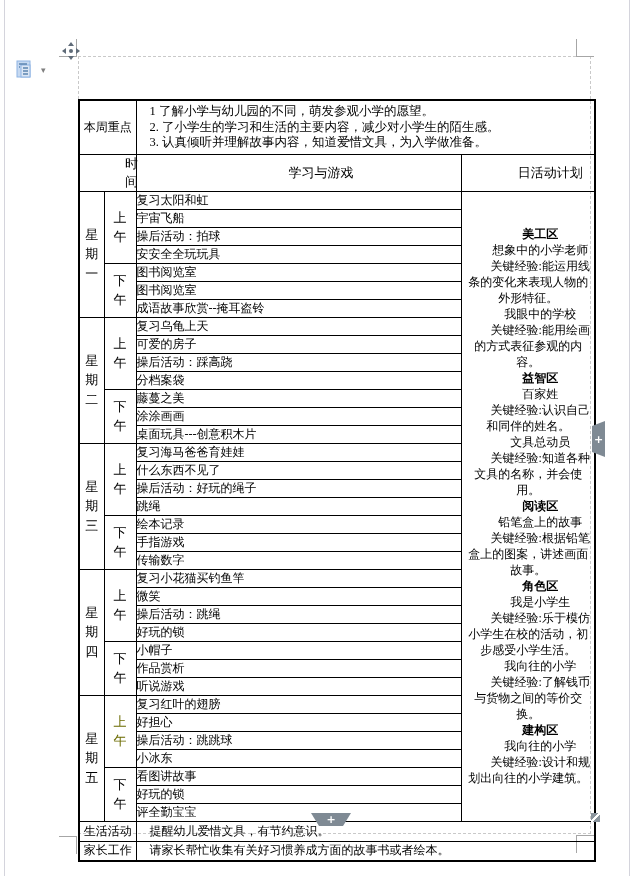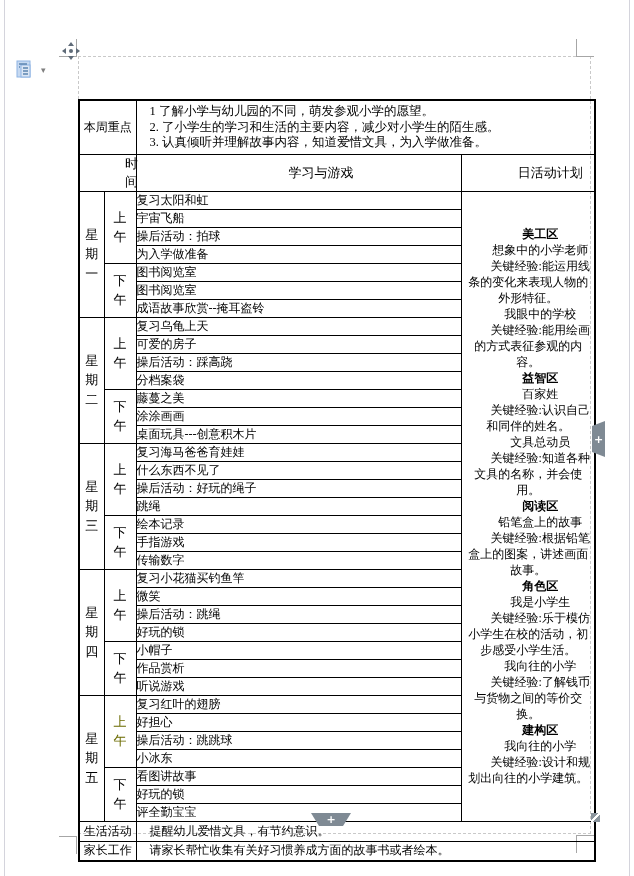--- a/index.html
+++ b/index.html
@@ -150,21 +150,21 @@
         <p>关键经验:设计和规划出向往的小学建筑。</p>
       </td>
     </tr>
     <tr class="item-row">
           <td class="item">宇宙飞船</td>
         </tr>
     <tr class="item-row">
           <td class="item">操后活动：拍球</td>
         </tr>
     <tr class="item-row">
-          <td class="item">为入学做准备</td>
+          <td class="item">安安全全玩玩具</td>
         </tr>
     <tr class="item-row">
       <td rowspan="3" class="ampm-cell"><span class="v">下午</span></td>
       <td class="item">图书阅览室</td>
     </tr>
     <tr class="item-row">
           <td class="item">图书阅览室</td>
         </tr>
     <tr class="item-row">
           <td class="item">成语故事欣赏--掩耳盗铃</td>

